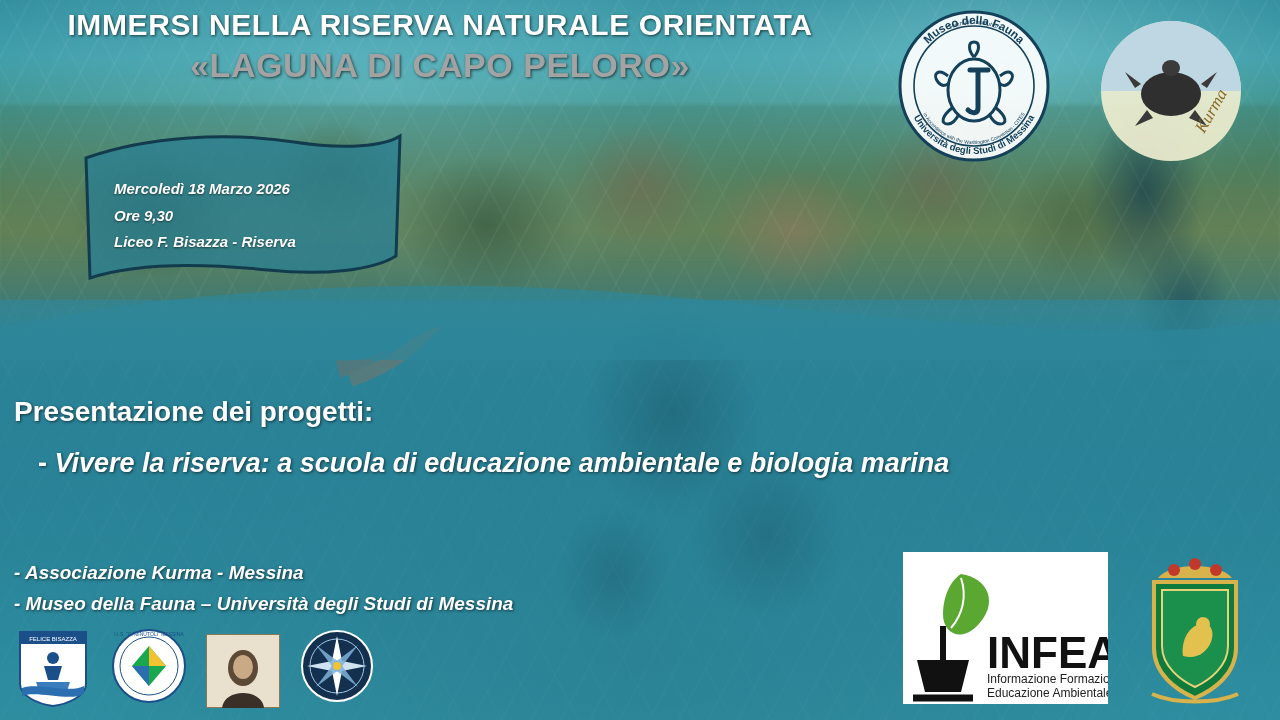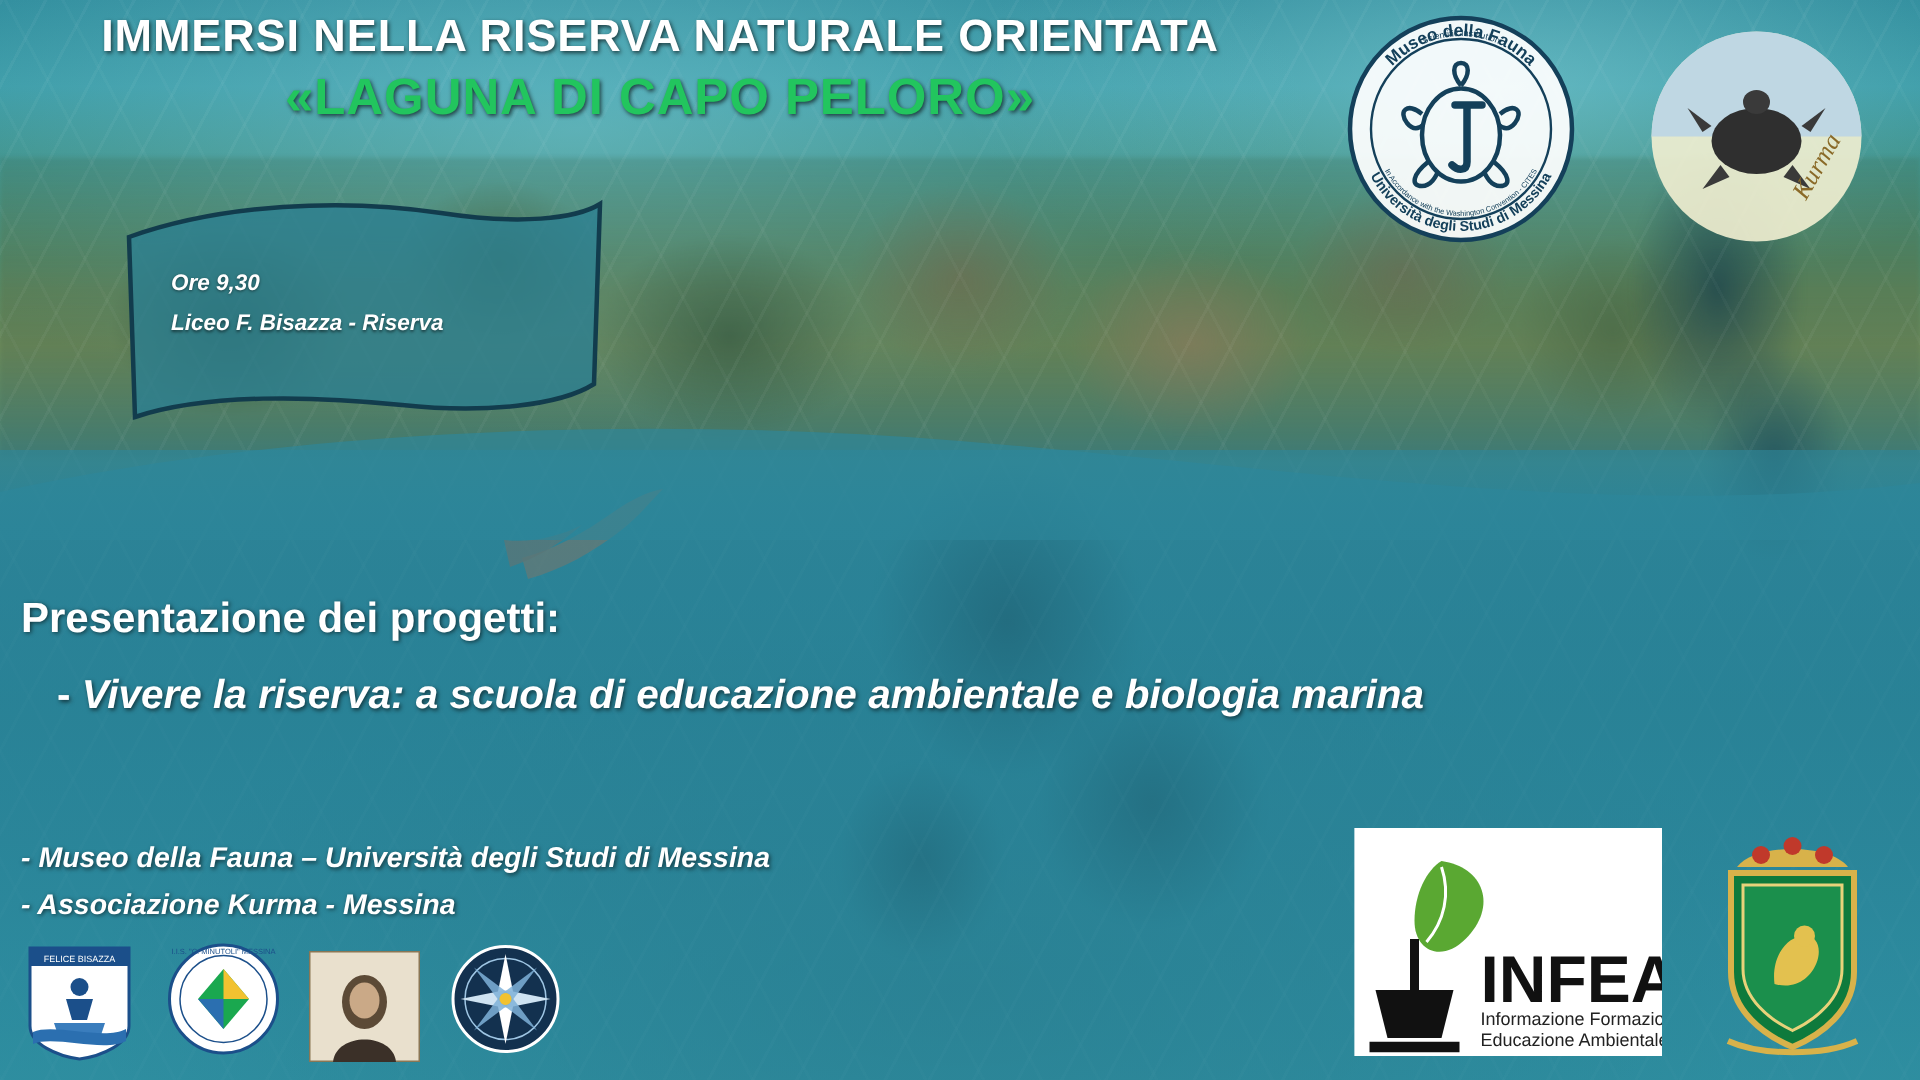--- a/index.html
+++ b/index.html
@@ -111,21 +111,21 @@
     font-size: 30px;
     font-weight: bold;
     color: #ffffff;
     letter-spacing: 0.6px;
     text-shadow: 1px 1px 3px rgba(0,0,0,.65);
     line-height: 1.25;
   }
   .title-line2 {
     font-size: 34px;
     font-weight: bold;
-    color: #22c55e;
+    color: #a3a3a3;
     letter-spacing: 0.6px;
     text-shadow: 1px 1px 3px rgba(0,0,0,.65);
     line-height: 1.25;
   }
 
   
   .banner {
     position: absolute;
     left: 78px; top: 128px;
     width: 330px; height: 160px;
@@ -244,20 +244,21 @@
   <div class="title-block">
     <div class="title-line1 no-sel">IMMERSI NELLA RISERVA NATURALE ORIENTATA</div>
     <div class="title-line2 no-sel">«LAGUNA DI CAPO PELORO»</div>
   </div>
 
   <div class="banner">
     <svg viewBox="0 0 330 160">
       <path d="M8,30 C70,8 150,4 216,14 C268,22 306,18 322,8 L318,128 C296,142 246,148 190,142 C132,136 60,134 12,150 Z" fill="#2a7f92" fill-opacity="0.78" stroke="#123c4d" stroke-width="3"></path>
     </svg>
     <div class="banner-text no-sel">
+      <div>Mercoledì 18 Marzo 2026</div>
       <div>Ore 9,30</div>
       <div>Liceo F. Bisazza - Riserva</div>
     </div>
   </div>
 
   <div class="logo-museo">
     <svg viewBox="0 0 168 168">
       <defs>
         <path id="arcTop" d="M 22,84 A 62,62 0 0 1 146,84"></path>
         <path id="arcBottom" d="M 16,84 A 68,68 0 0 0 152,84"></path>
@@ -311,25 +312,25 @@
     <div class="pres-heading no-sel">Presentazione dei progetti:</div>
     <div class="project-line">
       <span class="dash">-</span>
       <span>Vivere la riserva: a scuola di educazione ambientale e biologia marina</span>
     </div>
   </div>
 
   <div class="orgs">
     <div class="org-line">
       <span class="dash">-</span>
-      <span>Museo della Fauna – Università degli Studi di Messina</span>
+      <span>Associazione Kurma - Messina</span>
     </div>
     <div class="org-line">
       <span class="dash">-</span>
-      <span>Associazione Kurma - Messina</span>
+      <span>Museo della Fauna – Università degli Studi di Messina</span>
     </div>
   </div>
 
   <div class="logo-infea">
     <svg viewBox="0 0 205 152">
       <rect x="0" y="0" width="205" height="152" fill="#ffffff"></rect>
       <g>
         <path d="M58,22 C86,26 96,52 74,74 C58,90 40,82 40,62 C40,44 48,28 58,22 Z" fill="#5aa832"></path>
         <path d="M58,26 C64,44 60,62 48,76" fill="none" stroke="#ffffff" stroke-width="2"></path>
         <path d="M40,74 L40,108" stroke="#111" stroke-width="6"></path>

